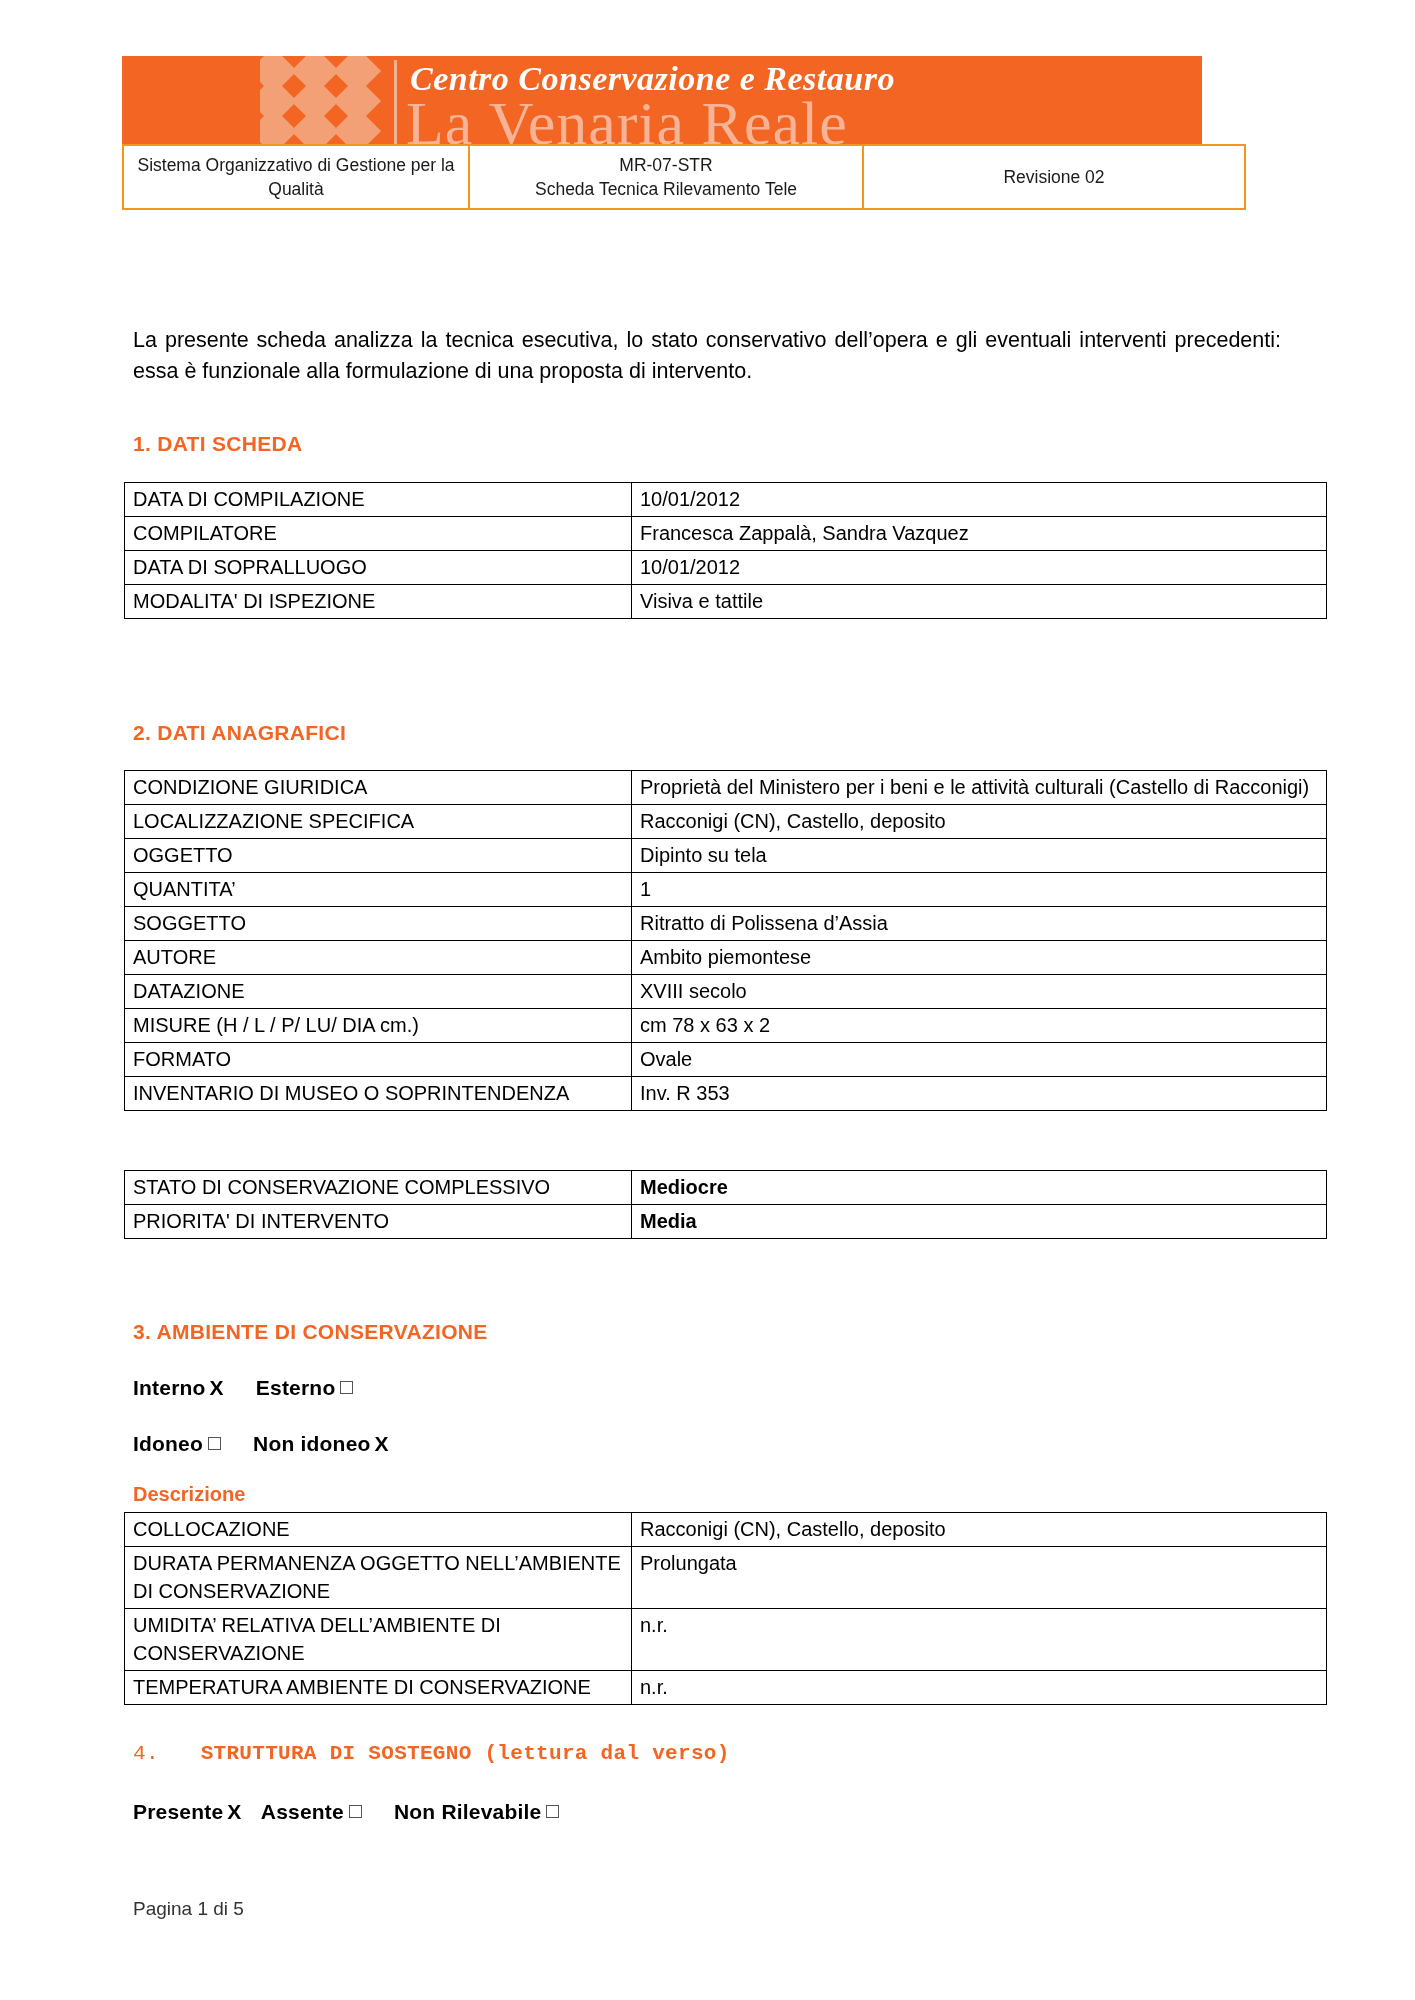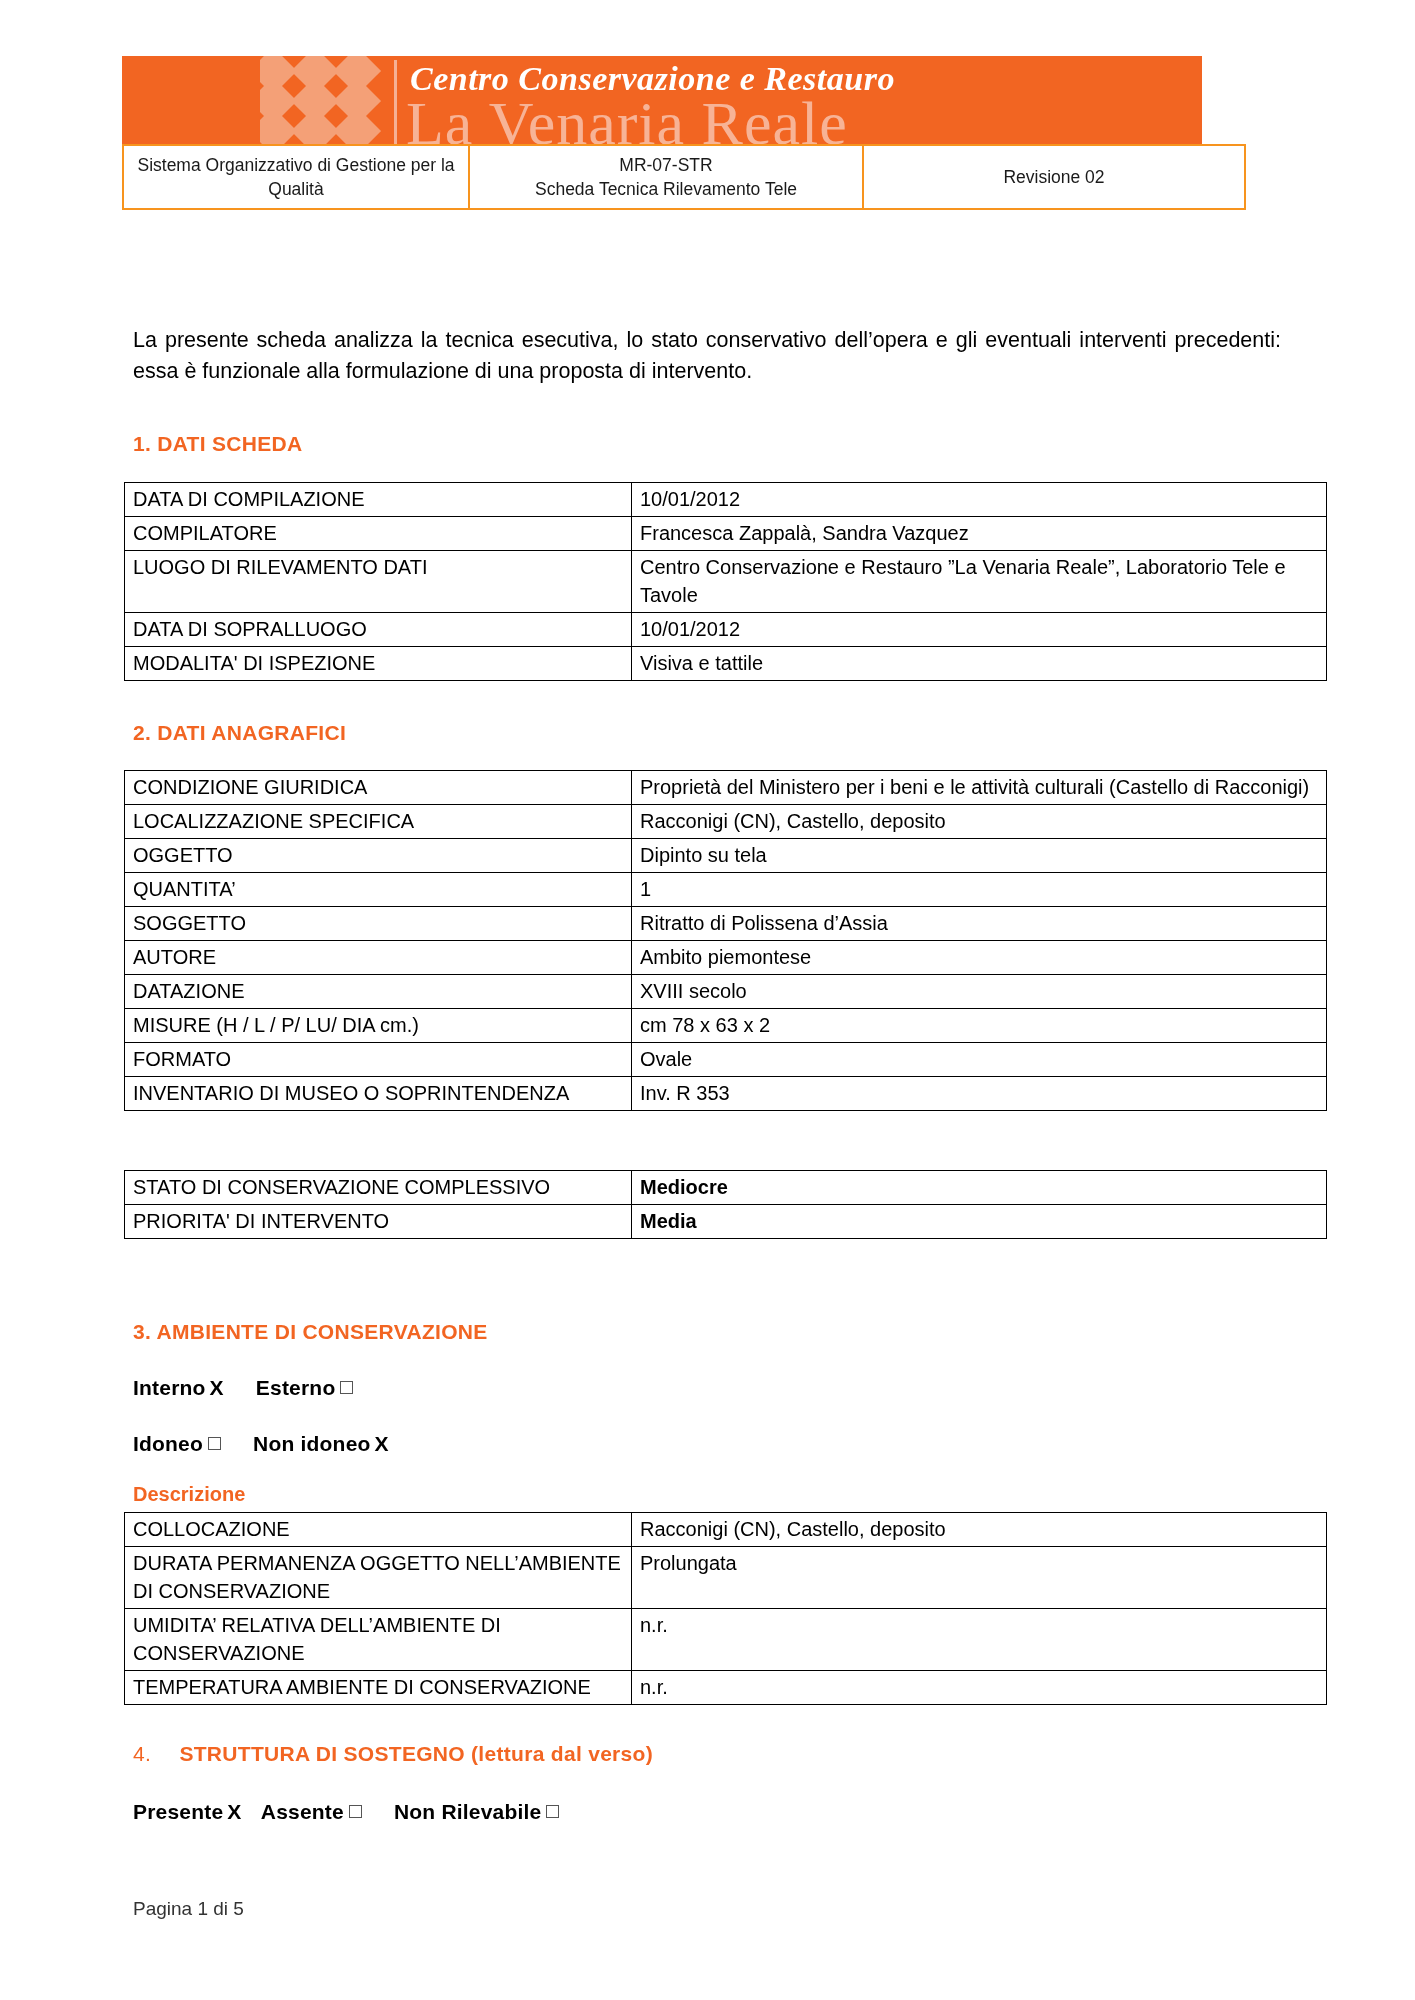--- a/index.html
+++ b/index.html
@@ -243,24 +243,20 @@
     <tbody>
         <tr>
       <td class="lbl">DATA DI COMPILAZIONE</td>
       <td class="val">10/01/2012</td>
     </tr>
     <tr>
       <td class="lbl">COMPILATORE</td>
       <td class="val">Francesca Zappalà, Sandra Vazquez</td>
     </tr>
     <tr>
-      <td class="lbl">LUOGO DI RILEVAMENTO DATI</td>
-      <td class="val">Centro Conservazione e Restauro ”La Venaria Reale”, Laboratorio Tele e Tavole</td>
-    </tr>
-    <tr>
       <td class="lbl">DATA DI SOPRALLUOGO</td>
       <td class="val">10/01/2012</td>
     </tr>
     <tr>
       <td class="lbl">MODALITA' DI ISPEZIONE</td>
       <td class="val">Visiva e tattile</td>
     </tr>
   </tbody>
     </table>
 
@@ -352,21 +348,21 @@
       <td class="lbl">UMIDITA’ RELATIVA DELL’AMBIENTE DI CONSERVAZIONE</td>
       <td class="val">n.r.</td>
     </tr>
     <tr>
       <td class="lbl">TEMPERATURA AMBIENTE DI CONSERVAZIONE</td>
       <td class="val">n.r.</td>
     </tr>
   </tbody>
     </table>
 
-  <div class="section-heading" style="left:133px; top:1742px;">
+  <div class="section-heading" style="left:133px; top:1742px;font-family:Liberation Mono, monospace;">
     <span class="num-plain">4.</span>
     <span style="display:inline-block; width:16px;"></span>
     <span>STRUTTURA DI SOSTEGNO (lettura dal verso)</span>
   </div>
 
   <div class="optline" style="left:133px; top:1800px;">
     <span class="opt" style="margin-right:14px;"><span>Presente</span><span class="xmark">X</span></span>
     <span class="opt"><span>Assente</span><span class="box"></span></span>
     <span class="opt"><span>Non Rilevabile</span><span class="box"></span></span>
   </div>

